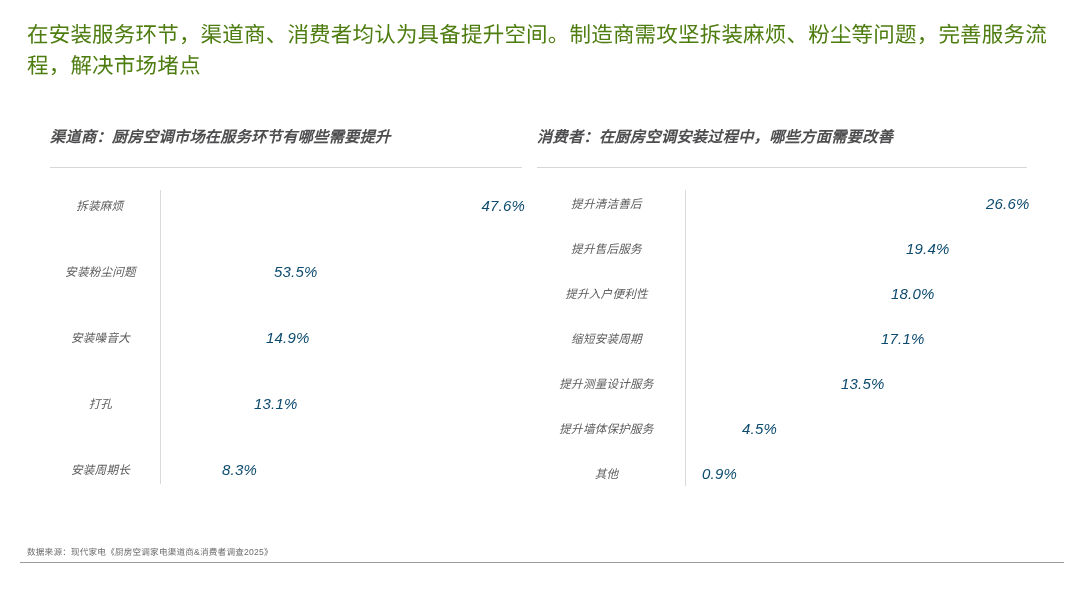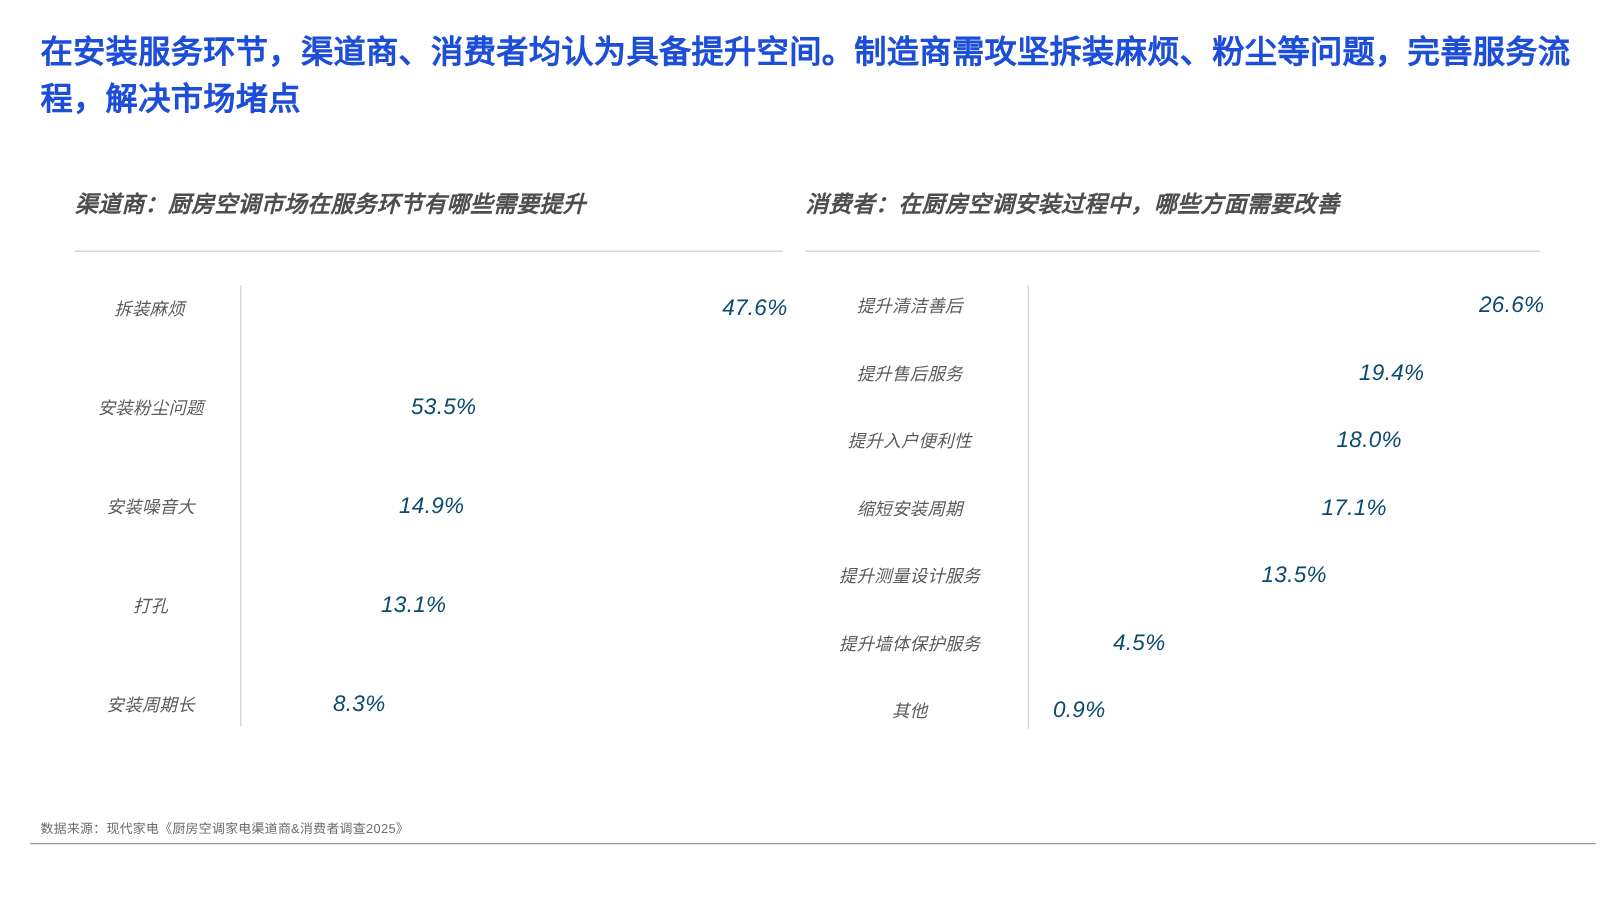--- a/index.html
+++ b/index.html
@@ -24,23 +24,23 @@
     box-sizing: border-box;
   }
 
   
   .headline {
     position: absolute;
     left: 27px;
     top: 20px;
     width: 1030px;
     font-size: 21.5px;
-    font-weight: bold;
+    font-weight: normal;
     line-height: 1.42;
-    color: #1d4ed8;
+    color: #4d7c0f;
     letter-spacing: 0.2px;
   }
 
   
   .panels {
     position: absolute;
     left: 27px;
     top: 128px;
     width: 1026px;
     height: 400px;

